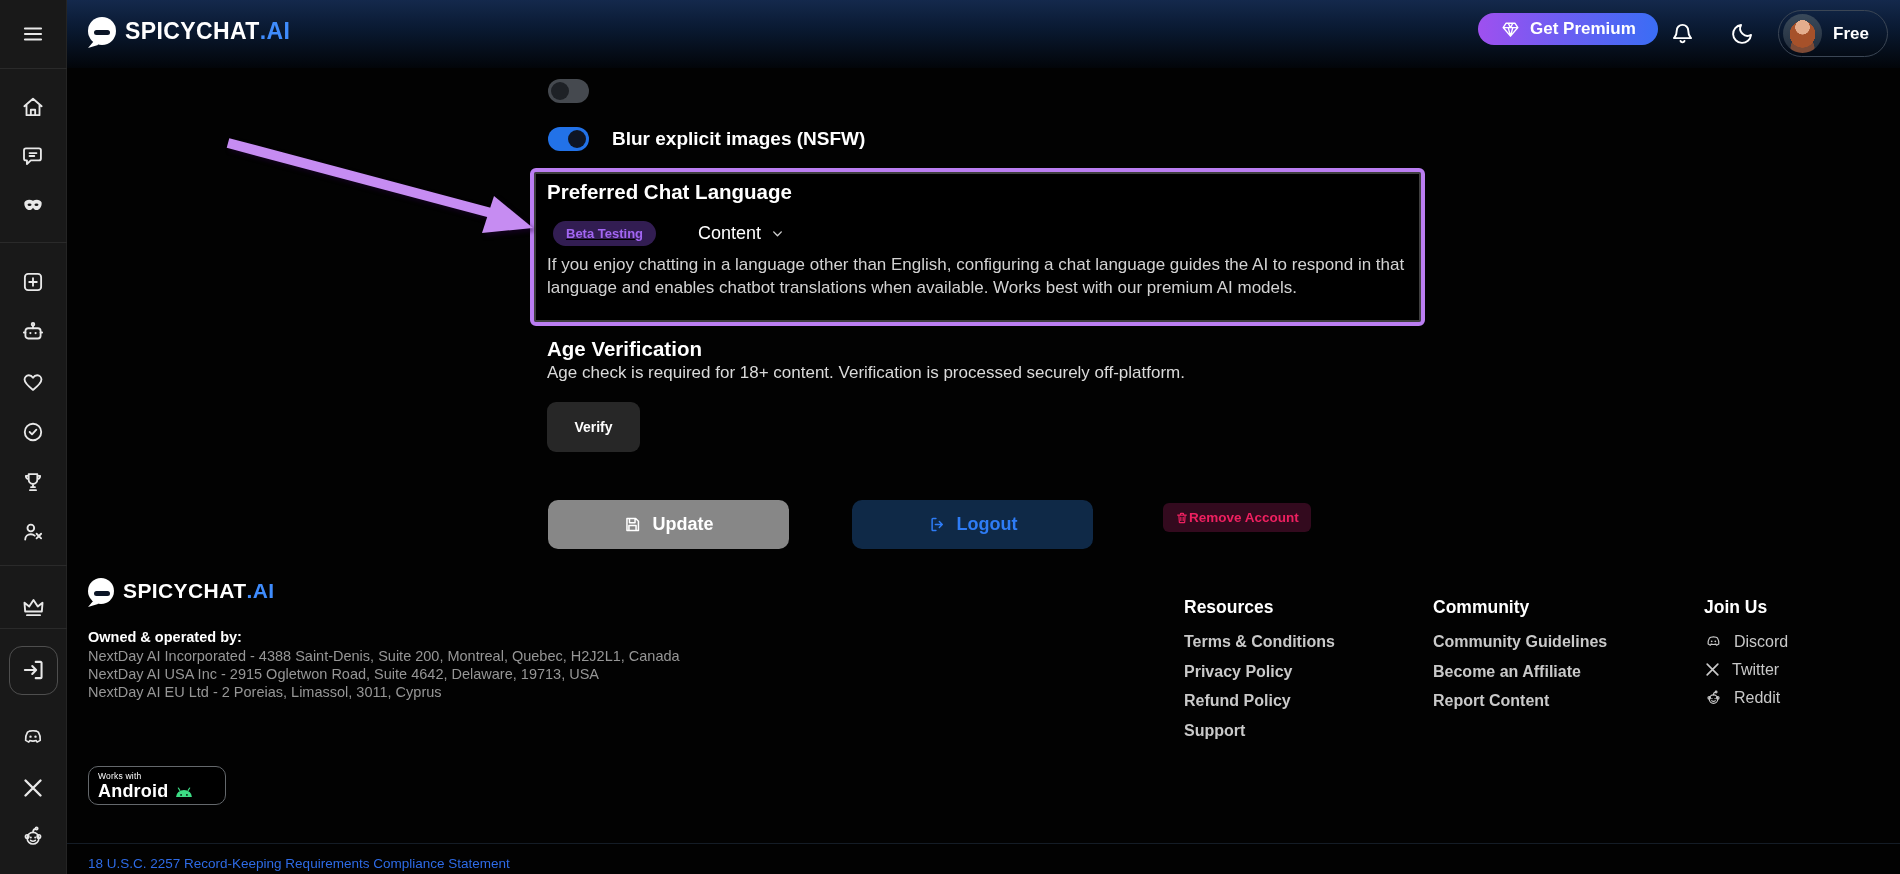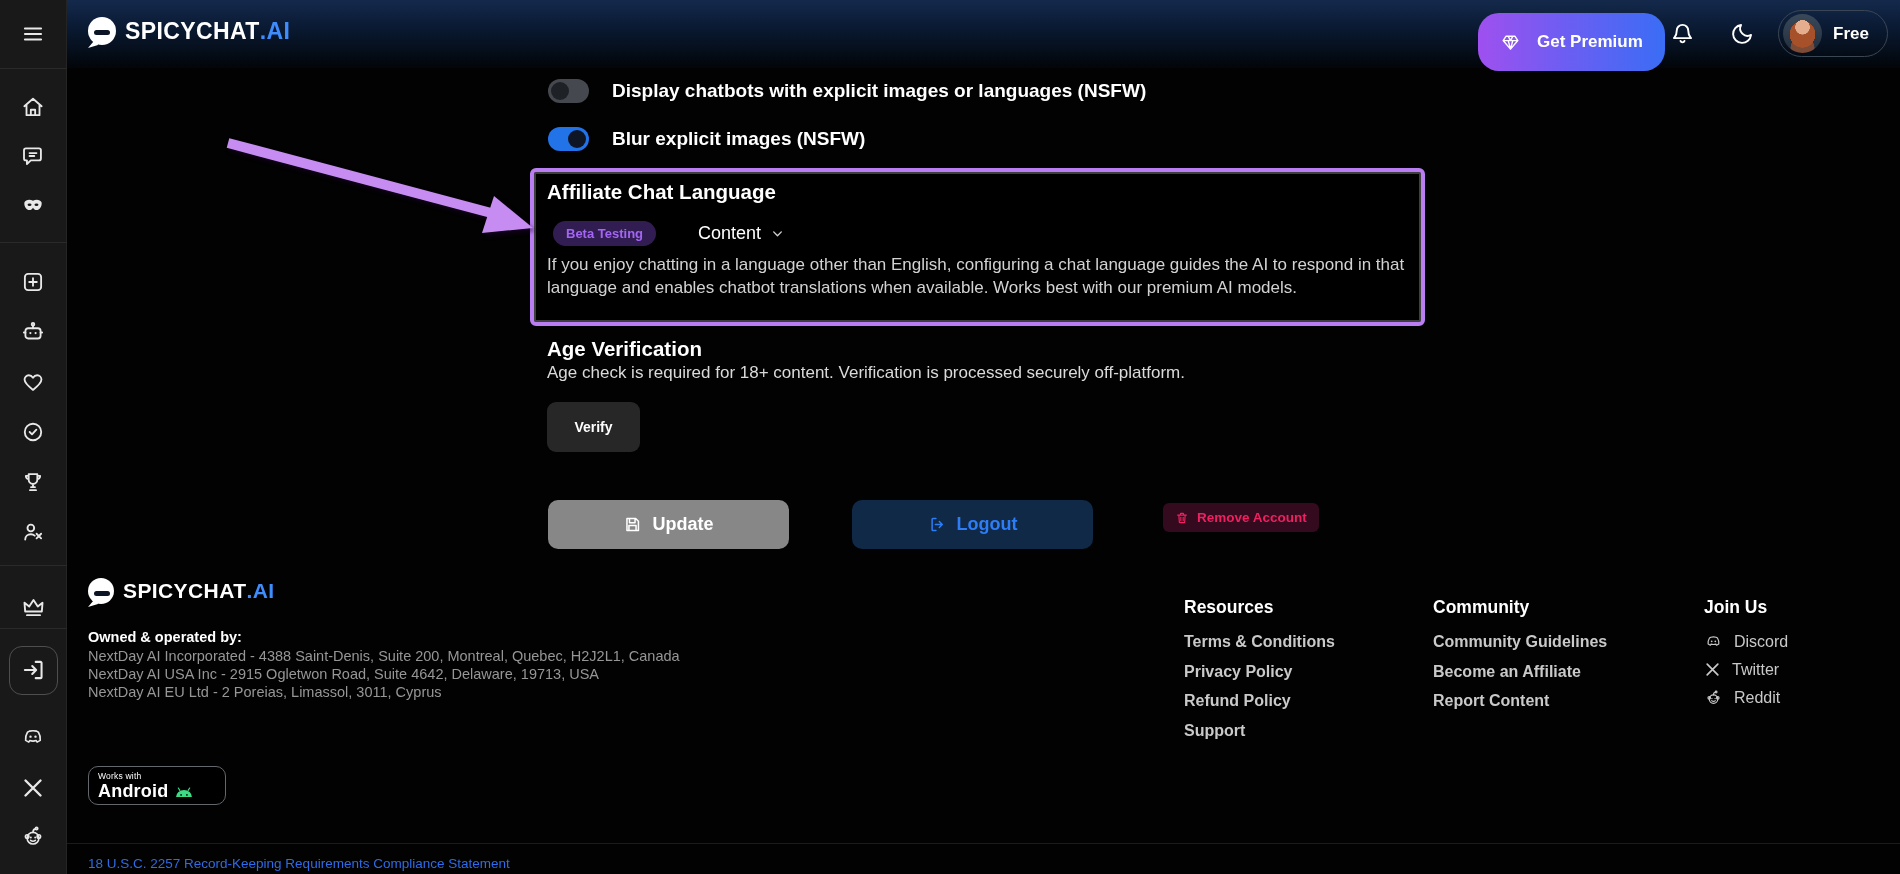--- a/index.html
+++ b/index.html
@@ -11,23 +11,23 @@
   .navbar { position:absolute; left:67px; top:0; width:1833px; height:68px;
     background:linear-gradient(180deg,#14294c 0%,#0a1a33 40%,#020509 100%); }
   .logo { position:absolute; left:21px; top:17px; display:flex; align-items:center; gap:9px; cursor:pointer; }
   .bubble { width:28px; height:28px; background:#fff; border-radius:50%; position:relative; flex:0 0 auto; }
   .bubble::before { content:""; position:absolute; left:6px; top:13px; width:16px; height:4.5px; background:#0b1526; border-radius:3px; }
   .bubble::after { content:""; position:absolute; left:0; bottom:-3px; width:10px; height:10px; background:#fff;
     clip-path:polygon(0 100%, 85% 0, 100% 70%); }
   .logo-text { font-size:23px; font-weight:800; letter-spacing:.4px; color:#fff; }
   .logo-text .suffix { color:#3f8cfd; font-weight:700; }
 
-  .premium-btn { position:absolute; left:1411px; top:13px; height:58px; padding:0 22px; border:none; border-radius:21px;
+  .premium-btn { position:absolute; left:1411px; top:13px; height:32px; padding:0 22px; border:none; border-radius:21px;
     background:linear-gradient(90deg,#9f50ef 0%,#6e5df2 45%,#3a6df5 100%); color:#fff; font-family:inherit;
-    font-size:17px; font-weight:700; display:flex; align-items:center; gap:16px; cursor:pointer; }
+    font-size:17px; font-weight:700; display:flex; align-items:center; gap:9px; cursor:pointer; }
   .icon-btn { position:absolute; top:20px; width:28px; height:28px; background:none; border:none; cursor:pointer; padding:0; }
   .avatar-pill { position:absolute; left:1711px; top:10px; height:47px; border:1px solid #3b4655; border-radius:24px;
     display:flex; align-items:center; gap:11px; padding:0 18px 0 4px; cursor:pointer; background:transparent; }
   .avatar { width:39px; height:39px; border-radius:50%;
     background:
       radial-gradient(circle at 50% 34%, #e4ad8d 0 22%, rgba(0,0,0,0) 23%),
       radial-gradient(ellipse at 50% 52%, #a6512a 0 46%, rgba(0,0,0,0) 47%),
       radial-gradient(circle at 50% 88%, #7d4a35 0 30%, rgba(0,0,0,0) 31%),
       linear-gradient(180deg,#39495a 0%,#222d3b 100%); }
   .plan-label { color:#fff; font-size:17px; font-weight:700; }
@@ -46,37 +46,37 @@
   .toggle { position:relative; width:41px; height:24px; border-radius:13px; border:none; cursor:pointer; flex:0 0 auto; }
   .toggle.off { background:#45494f; }
   .toggle.off::after { content:""; position:absolute; left:3px; top:3px; width:18px; height:18px; border-radius:50%; background:#1e2126; }
   .toggle.on { background:#2272e8; }
   .toggle.on::after { content:""; position:absolute; right:3px; top:3px; width:18px; height:18px; border-radius:50%; background:#0e1524; }
   .toggle-label { color:#fff; font-size:19px; font-weight:600; }
 
   .hl-box { position:absolute; left:530px; top:168px; width:895px; height:158px; border:4px solid #bb7ef2; border-radius:6px;
     background:#000; box-shadow:inset 0 0 0 2px #3f3f3f; }
   .section-title { color:#fff; font-size:20.5px; font-weight:700; }
-  .lang-row { position:absolute; left:553px; top:221px; display:flex; align-items:center; gap:42px; }
+  .lang-row { position:absolute; left:553px; top:221px; display:flex; align-items:center; gap:42px;text-decoration:underline; }
   .beta-badge { background:#321d52; color:#a266f2; font-size:13px; font-weight:700; padding:5px 13px; border-radius:14px; }
   .lang-select { display:flex; align-items:center; gap:10px; background:none; border:none; cursor:pointer;
     color:#fff; font-family:inherit; font-size:18px; font-weight:400; }
   .lang-desc { position:absolute; left:547px; top:254px; width:858px; color:#d2d2d2; font-size:17px; line-height:22.5px; }
 
   .age-desc { position:absolute; left:547px; top:363px; color:#dadada; font-size:17px; }
   .verify-btn { position:absolute; left:547px; top:402px; width:93px; height:50px; background:#272727; border:none;
     border-radius:9px; color:#fff; font-family:inherit; font-size:14px; font-weight:700; cursor:pointer; }
 
   .btn-big { position:absolute; top:500px; height:49px; width:241px; border:none; border-radius:10px; cursor:pointer;
     display:flex; align-items:center; justify-content:center; gap:10px; font-family:inherit; font-size:18px; font-weight:700; }
   .update-btn { left:548px; background:#878787; color:#fff; }
   .logout-btn { left:852px; background:#0f2947; color:#2e7cf6; }
   .remove-btn { position:absolute; left:1163px; top:503px; height:29px; padding:0 12px; background:#330a1e; border:none;
     border-radius:6px; color:#ee2060; font-family:inherit; font-size:13.5px; font-weight:700; cursor:pointer;
-    display:flex; align-items:center; gap:8px; }
+    display:flex; align-items:center; gap:0; }
 
   .arrow-svg { position:absolute; left:210px; top:128px; pointer-events:none;
     filter:drop-shadow(3px 3px 2px rgba(30,0,50,.55)); }
 
   
   .owned-title { position:absolute; left:88px; top:629px; color:#fff; font-size:14.5px; font-weight:700; }
   .owned-line { position:absolute; left:88px; color:#969696; font-size:14.5px; }
   .fcol { position:absolute; top:581px; display:flex; flex-direction:column; }
   .fhead { color:#fff; font-size:17.5px; font-weight:700; margin-bottom:14px;margin-top:16px; }
   .flink { color:#c9c9c9; font-size:16px; line-height:19px; margin-bottom:10.5px; text-decoration:none; cursor:pointer;font-weight:bold; }
@@ -226,29 +226,28 @@
     </button>
     <button class="avatar-pill">
       <span class="avatar"></span>
       <span class="plan-label">Free</span>
     </button>
   </header>
 
   <main>
     <div class="toggle-row" style="left:548px; top:79px">
       <button class="toggle off" aria-checked="false"></button>
-      <span class="toggle-label">Display chatbots with explicit images or languages (NSFW)</span>
     </div>
     <div class="toggle-row" style="left:548px; top:127px">
       <button class="toggle on" aria-checked="true"></button>
       <span class="toggle-label">Blur explicit images (NSFW)</span>
     </div>
 
     <div class="hl-box"></div>
-    <h2 class="section-title" style="position:absolute; left:547px; top:180px">Affiliate Chat Language</h2>
+    <h2 class="section-title" style="position:absolute; left:547px; top:180px">Preferred Chat Language</h2>
     <div class="lang-row">
       <span class="beta-badge">Beta Testing</span>
       <button class="lang-select">
         <span>Content</span>
         <svg class="ic" width="13" height="13" viewBox="0 0 24 24" style="stroke:#cfcfcf;stroke-width:2.6">
             <path d="m5 9 7 7 7-7"></path>
           </svg>
       </button>
     </div>
     <p class="lang-desc">If you enjoy chatting in a language other than English, configuring a chat language guides the AI to respond in that language and enables chatbot translations when available. Works best with our premium AI models.</p>

